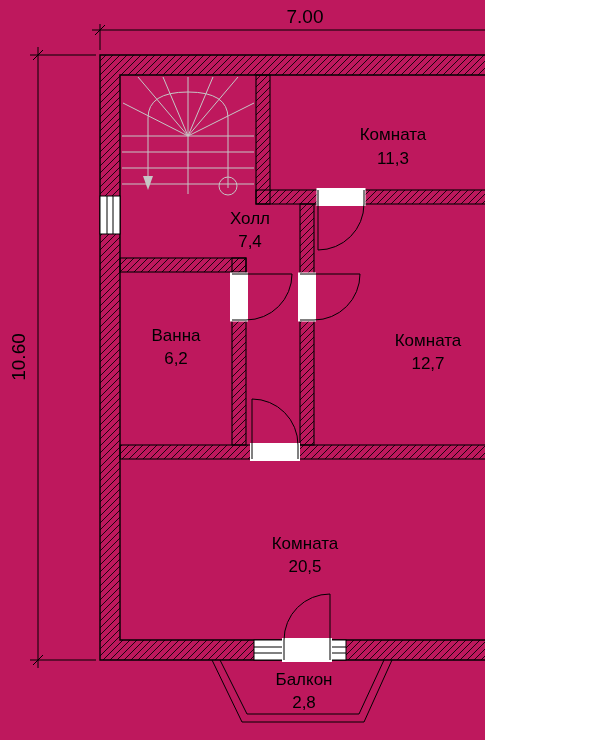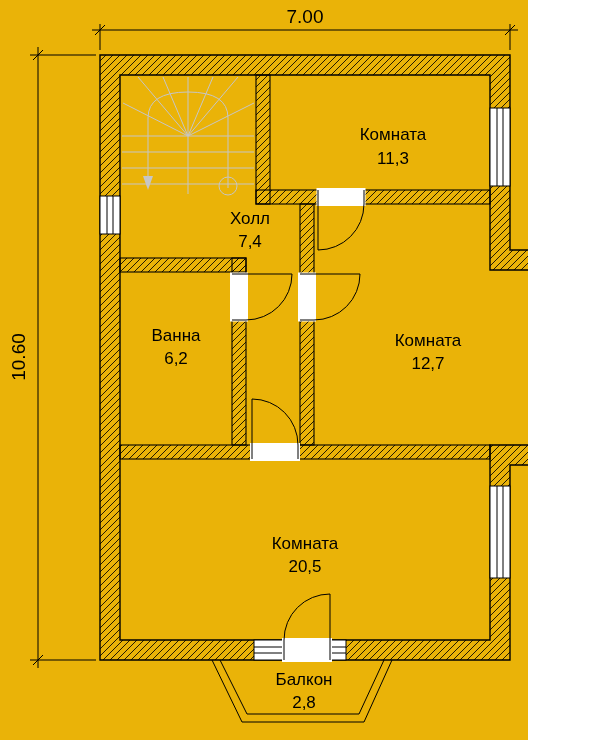--- a/index.html
+++ b/index.html
@@ -1,16 +1,16 @@
 <!DOCTYPE html>
 <html><head>
 <meta charset="utf-8">
 <style>
   html,body{margin:0;padding:0;background:#fff;}
-  .plan{width:528px;height:740px;position:relative;background:#eab308;overflow:hidden;}
+  .plan{width:485px;height:740px;position:relative;background:#be185d;overflow:hidden;}
   svg{display:block;}
   .wall{fill:url(#hatch);stroke:#000;stroke-width:1.4;}
   .iw{fill:url(#hatch);stroke:#000;stroke-width:1.1;}
   .thin{stroke:#000;stroke-width:1;fill:none;}
   .white{fill:#fff;stroke:none;}
   .win{fill:#fff;stroke:#000;stroke-width:1;}
   .lbl{font:17px "Liberation Sans",sans-serif;fill:#000;text-anchor:middle;}
   .dim{font:19px "Liberation Sans",sans-serif;fill:#000;text-anchor:middle;}
   .dimline{stroke:#000;stroke-width:1;fill:none;}
   .gray{fill:none;stroke-width:1;}

